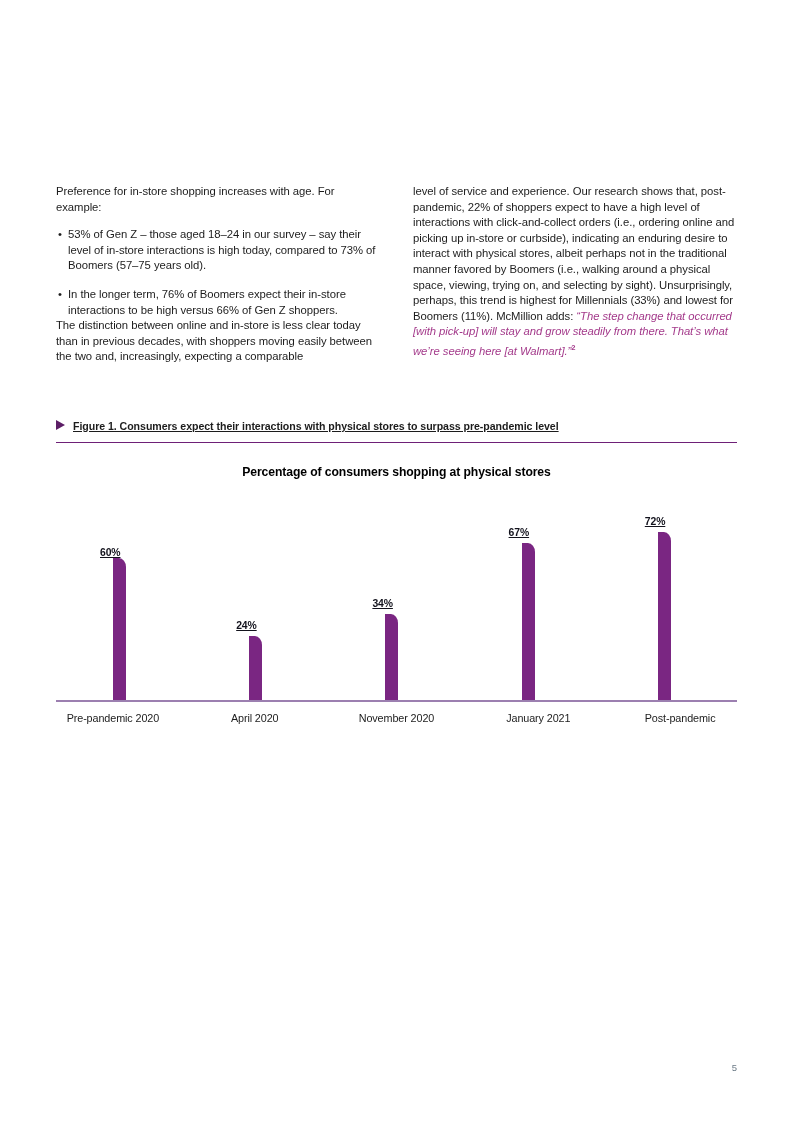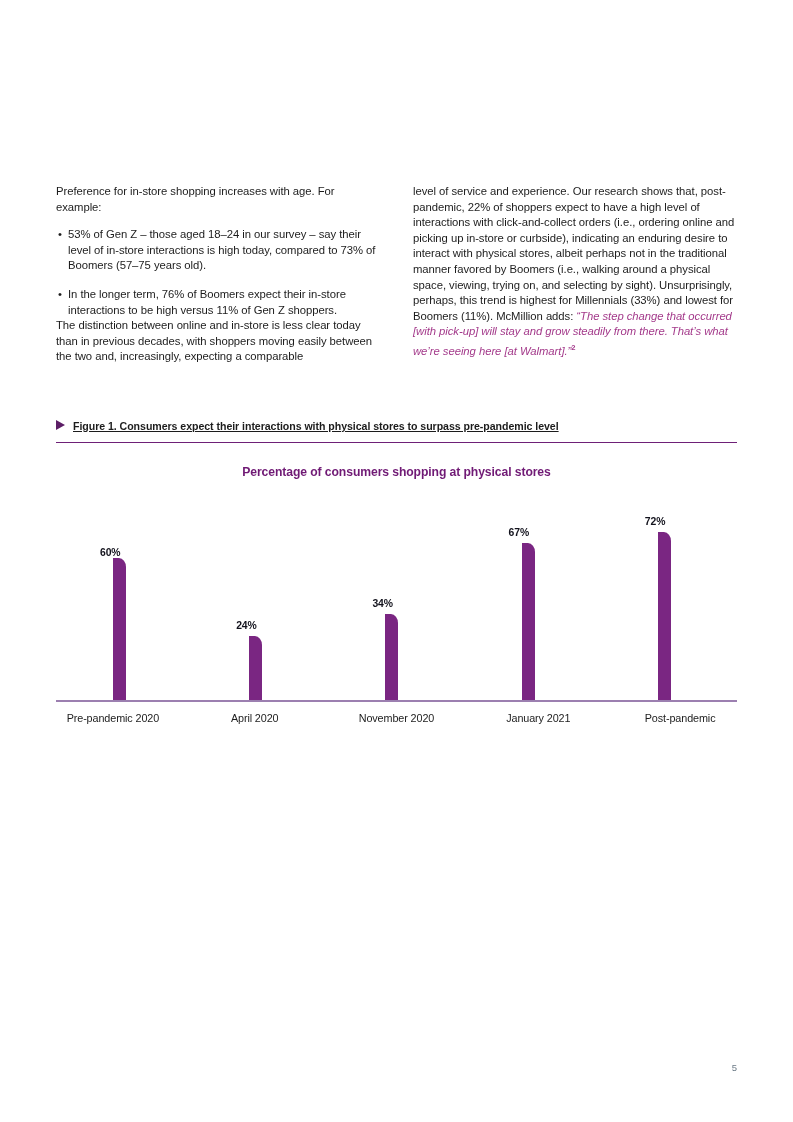--- a/index.html
+++ b/index.html
@@ -110,21 +110,21 @@
     position: absolute;
     left: 56px;
     top: 460px;
     width: 681px;
     height: 280px;
   }
   .chart-title {
     text-align: center;
     font-size: 12.2px;
     font-weight: bold;
-    color: #701a75;
+    color: #000000;
     letter-spacing: -0.1px;
     margin-top: 5px;
   }
   .plot {
     position: absolute;
     left: 0;
     top: 30px;
     width: 681px;
     height: 212px;
   }
@@ -152,20 +152,21 @@
   }
   .bar-value {
     position: absolute;
     left: 44px;
     width: 60px;
     text-align: left;
     font-size: 10.4px;
     font-weight: bold;
     color: #12121c;
     letter-spacing: -0.1px;
+    text-decoration: underline;
   }
   .xlabels {
     position: absolute;
     left: 0;
     top: 252px;
     width: 681px;
     display: flex;
     gap: 28px;
   }
   .xlabel {
@@ -206,21 +207,21 @@
 
     <div class="col">
       <p>Preference for in-store shopping increases with age. For example:</p>
       <ul class="bullets">
         <li>
           <span class="dot">•</span>
           <span>53% of Gen Z – those aged 18–24 in our survey – say their level of in-store interactions is high today, compared to 73% of Boomers (57–75 years old).</span>
         </li>
         <li>
           <span class="dot">•</span>
-          <span>In the longer term, 76% of Boomers expect their in-store interactions to be high versus 11% of Gen Z shoppers.</span>
+          <span>In the longer term, 76% of Boomers expect their in-store interactions to be high versus 66% of Gen Z shoppers.</span>
         </li>
       </ul>
       <p>The distinction between online and in-store is less clear today than in previous decades, with shoppers moving easily between the two and, increasingly, expecting a comparable</p>
     </div>
 
     <div class="col">
       <p><span>level of service and experience. Our research shows that, post-pandemic, 22% of shoppers expect to have a high level of interactions with click-and-collect orders (i.e., ordering online and picking up in-store or curbside), indicating an enduring desire to interact with physical stores, albeit perhaps not in the traditional manner favored by Boomers (i.e., walking around a physical space, viewing, trying on, and selecting by sight). Unsurprisingly, perhaps, this trend is highest for Millennials (33%) and lowest for Boomers (11%). McMillion adds: </span><span class="quote" style="color: rgb(163, 57, 138);"><span>“The step change that occurred [with pick-up] will stay and grow steadily from there. That’s what we’re seeing here [at Walmart].”</span><sup>2</sup></span></p>
     </div>
 
   </div>

